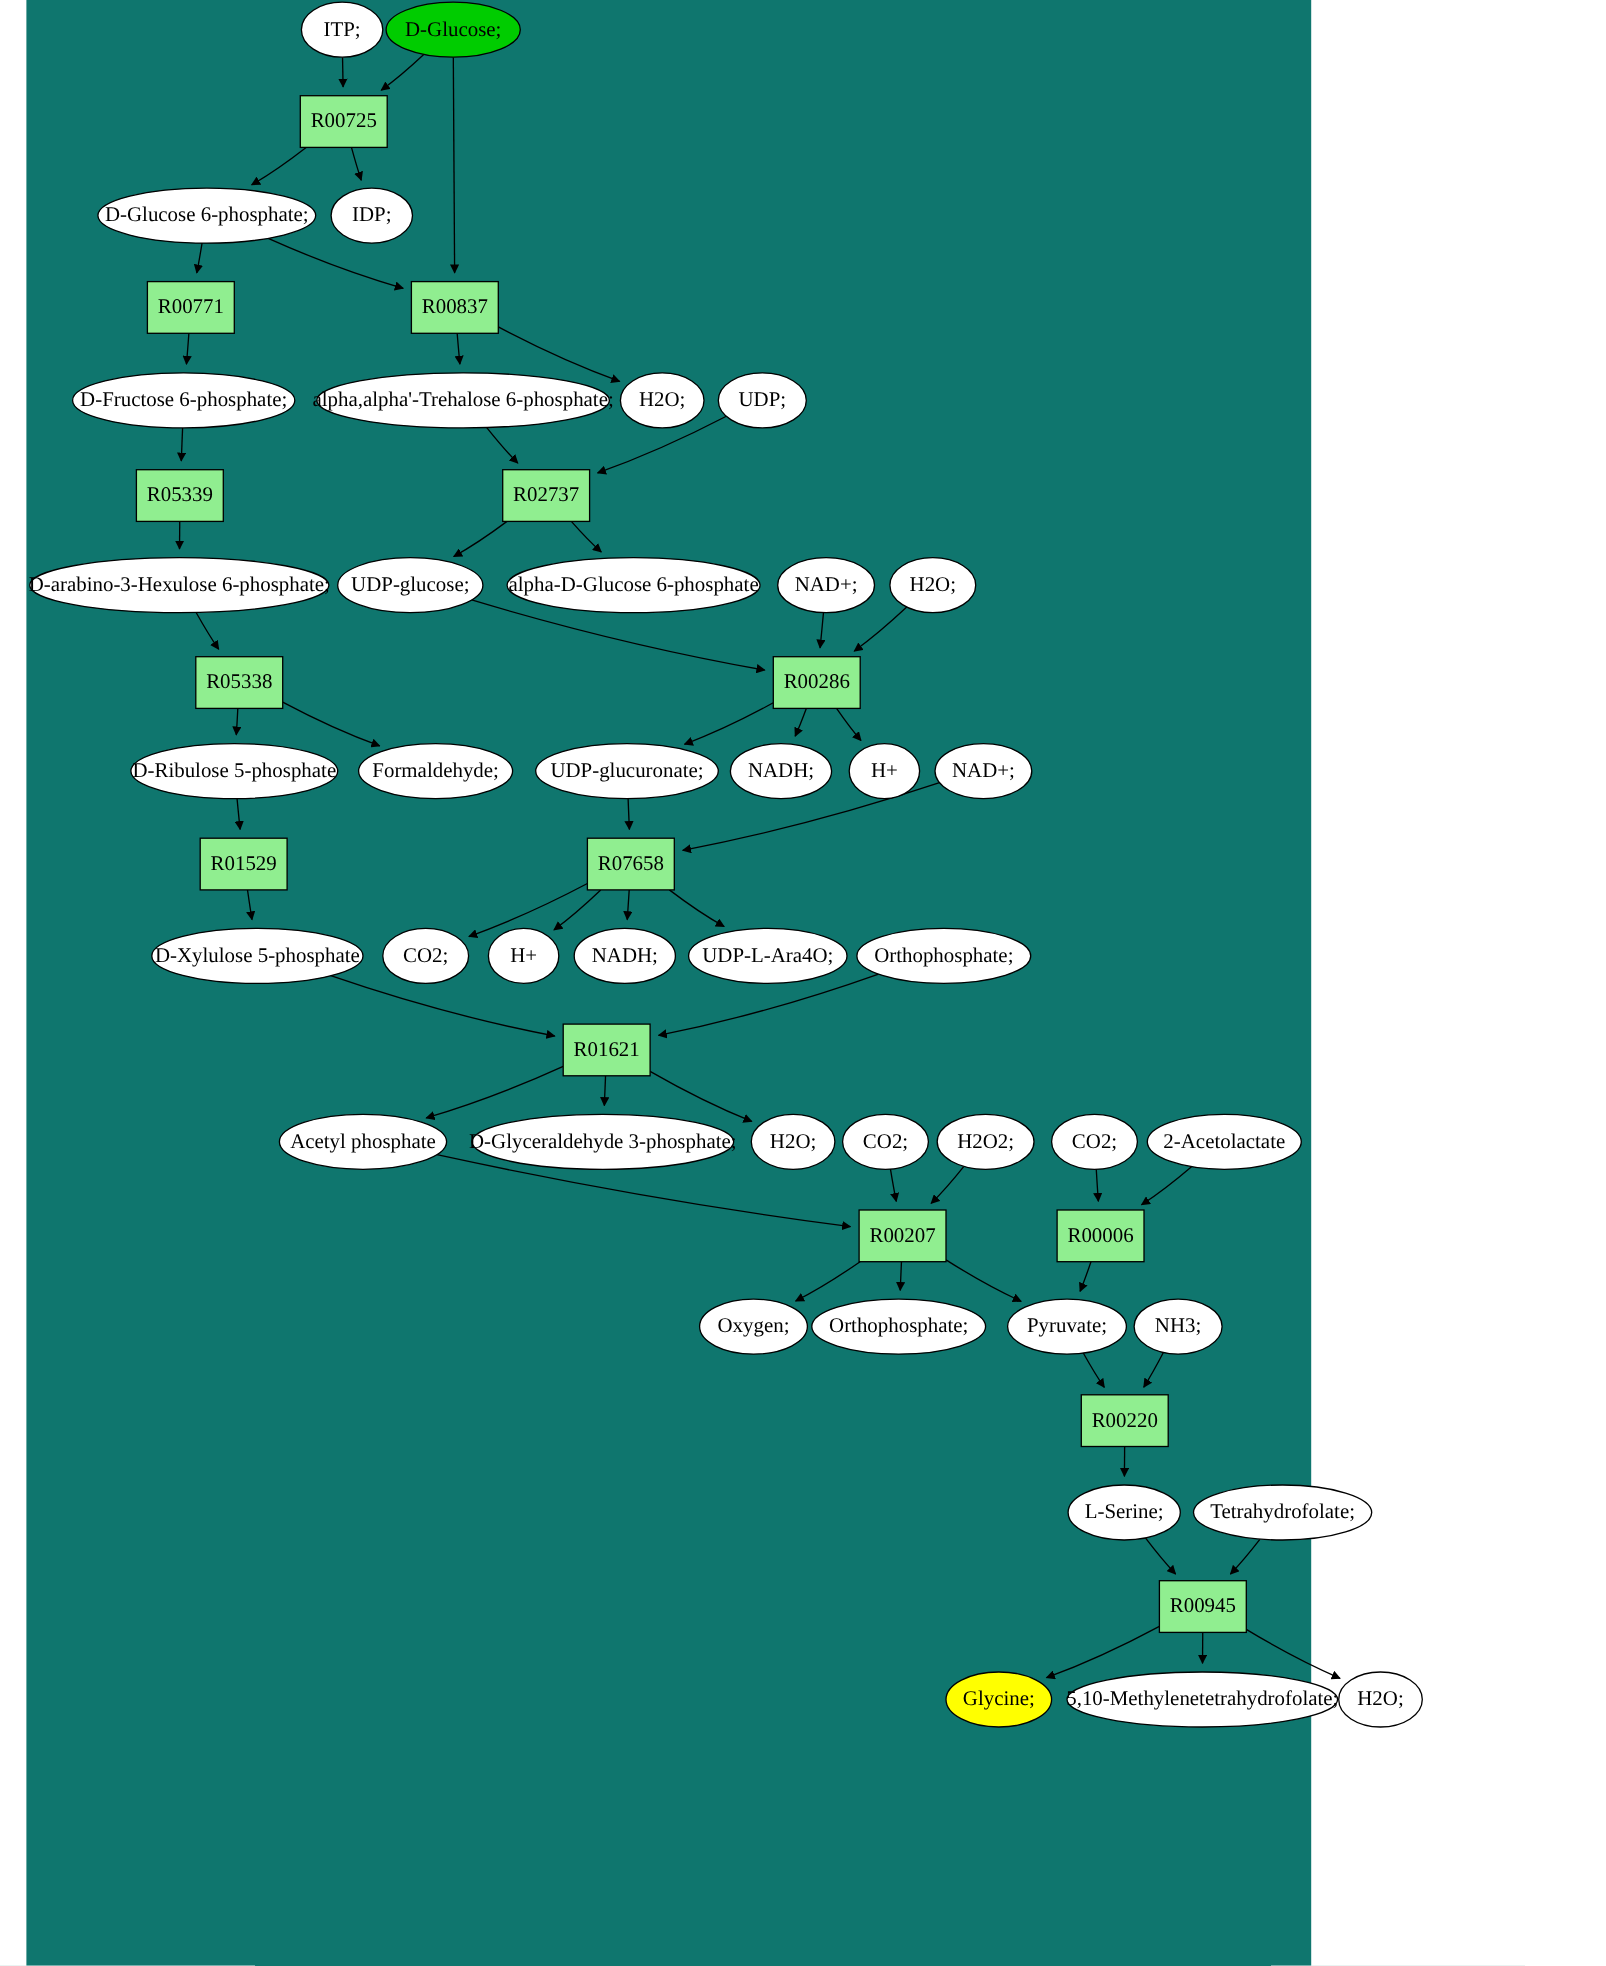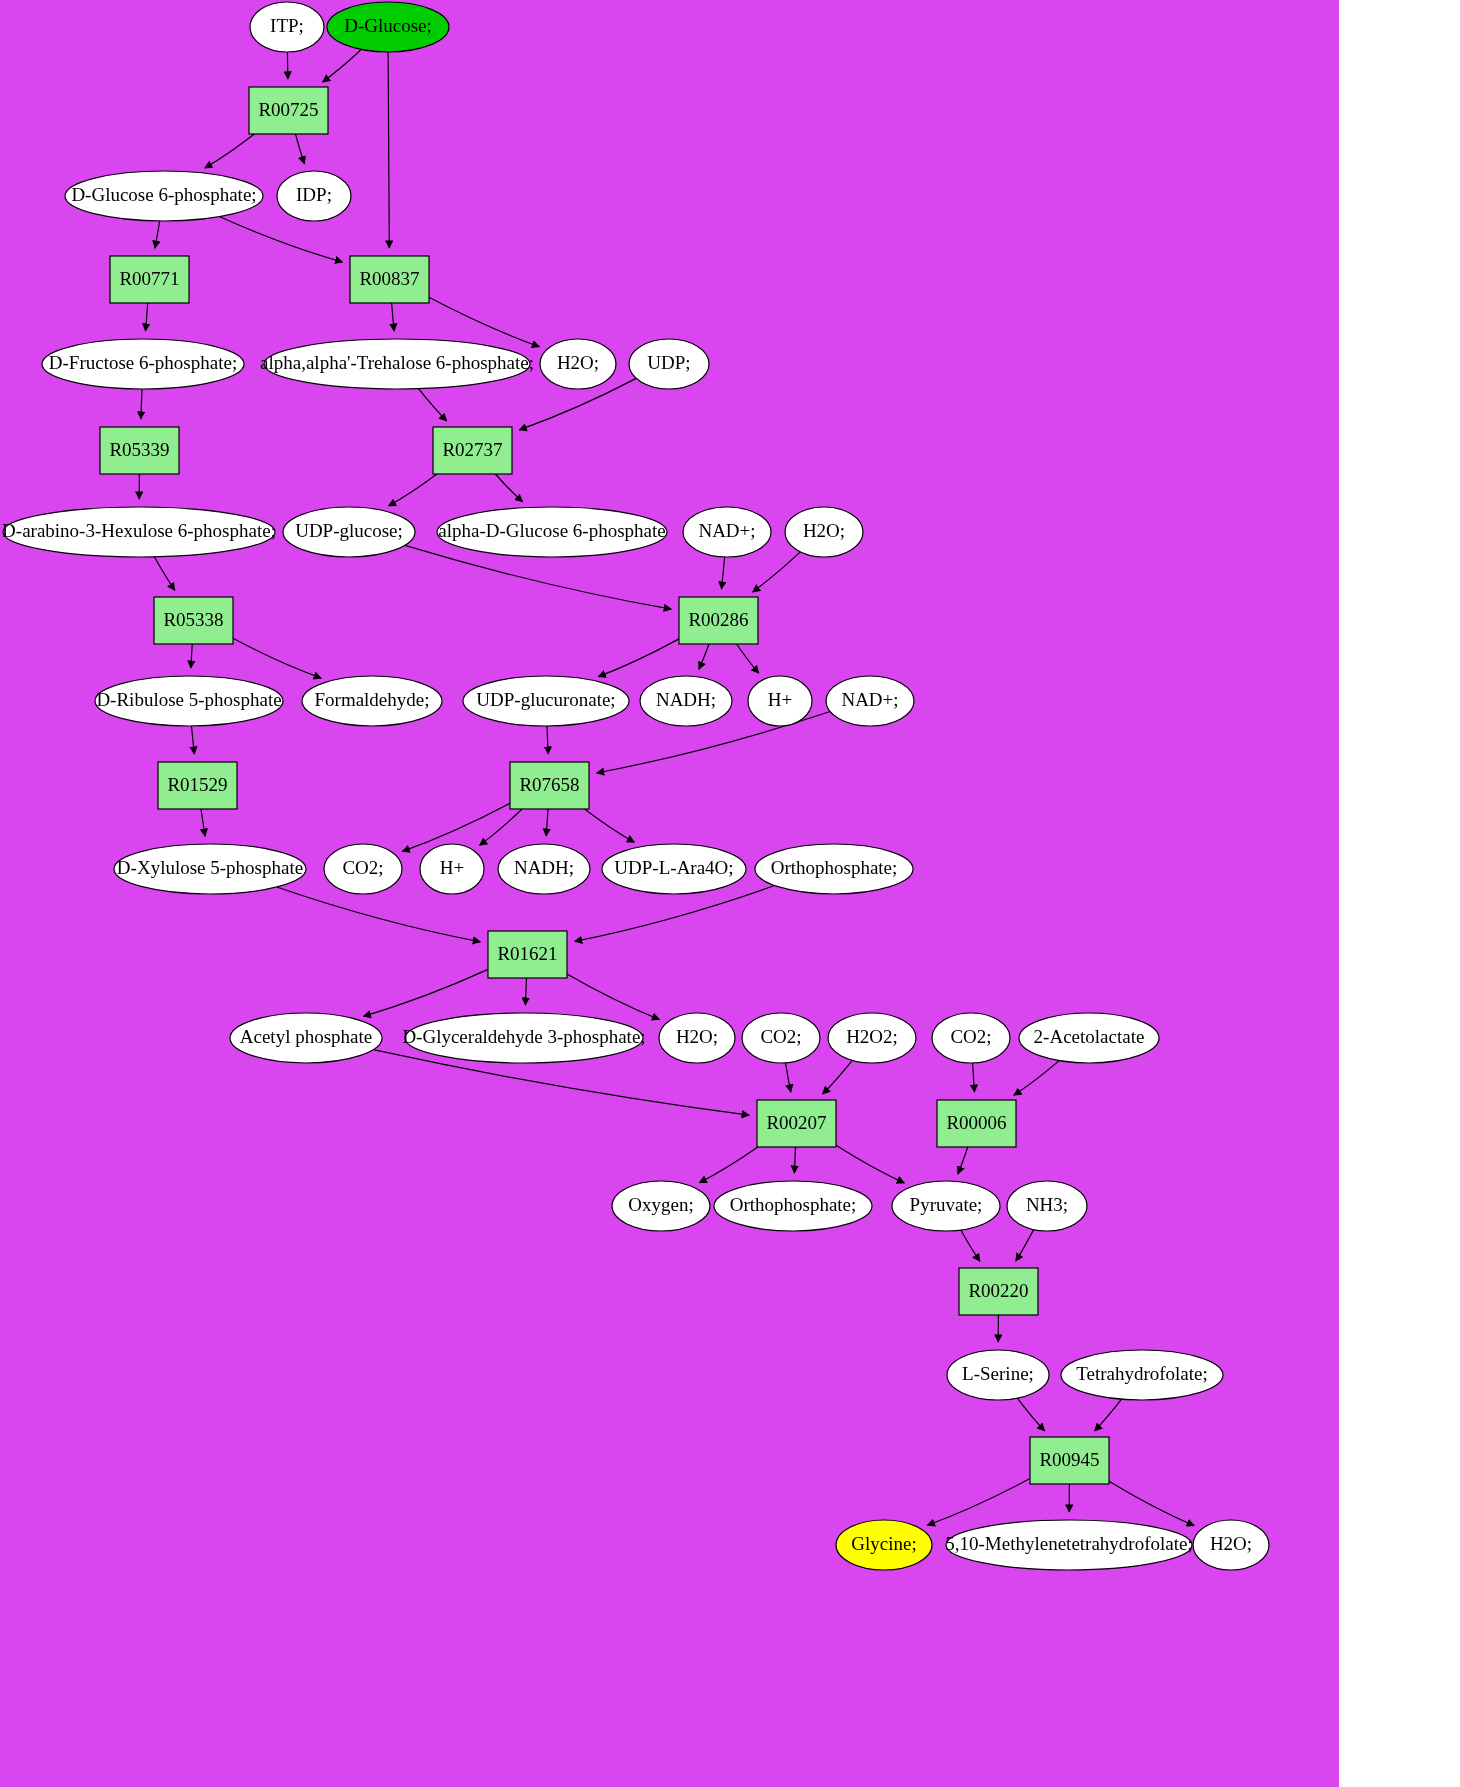--- a/index.html
+++ b/index.html
@@ -1,17 +1,17 @@
 <!DOCTYPE html>
 <html><head>
 <meta charset="utf-8">
 <style>
   html,body{margin:0;padding:0;background:#ffffff;}
   body{font-family:"Liberation Serif", serif;}
-  #canvas{position:relative;width:1339px;height:1787px;background:#d946ef;}
+  #canvas{position:relative;width:1168px;height:1787px;background:#0f766e;margin-left:24px;}
   svg{display:block;}
   .node-label{font-family:"Liberation Serif", serif;text-anchor:middle;dominant-baseline:middle;fill:#000;}
   .ell{fill:#ffffff;stroke:#000000;stroke-width:1.2;}
   .ell.highlight-green{fill:#00cc00;}
   .ell.highlight-yellow{fill:#ffff00;}
   .rect{fill:#90ee90;stroke:#000000;stroke-width:1.2;}
   .edge{stroke:#000000;stroke-width:1.2;fill:none;}
 </style>
 </head>
 <body>

